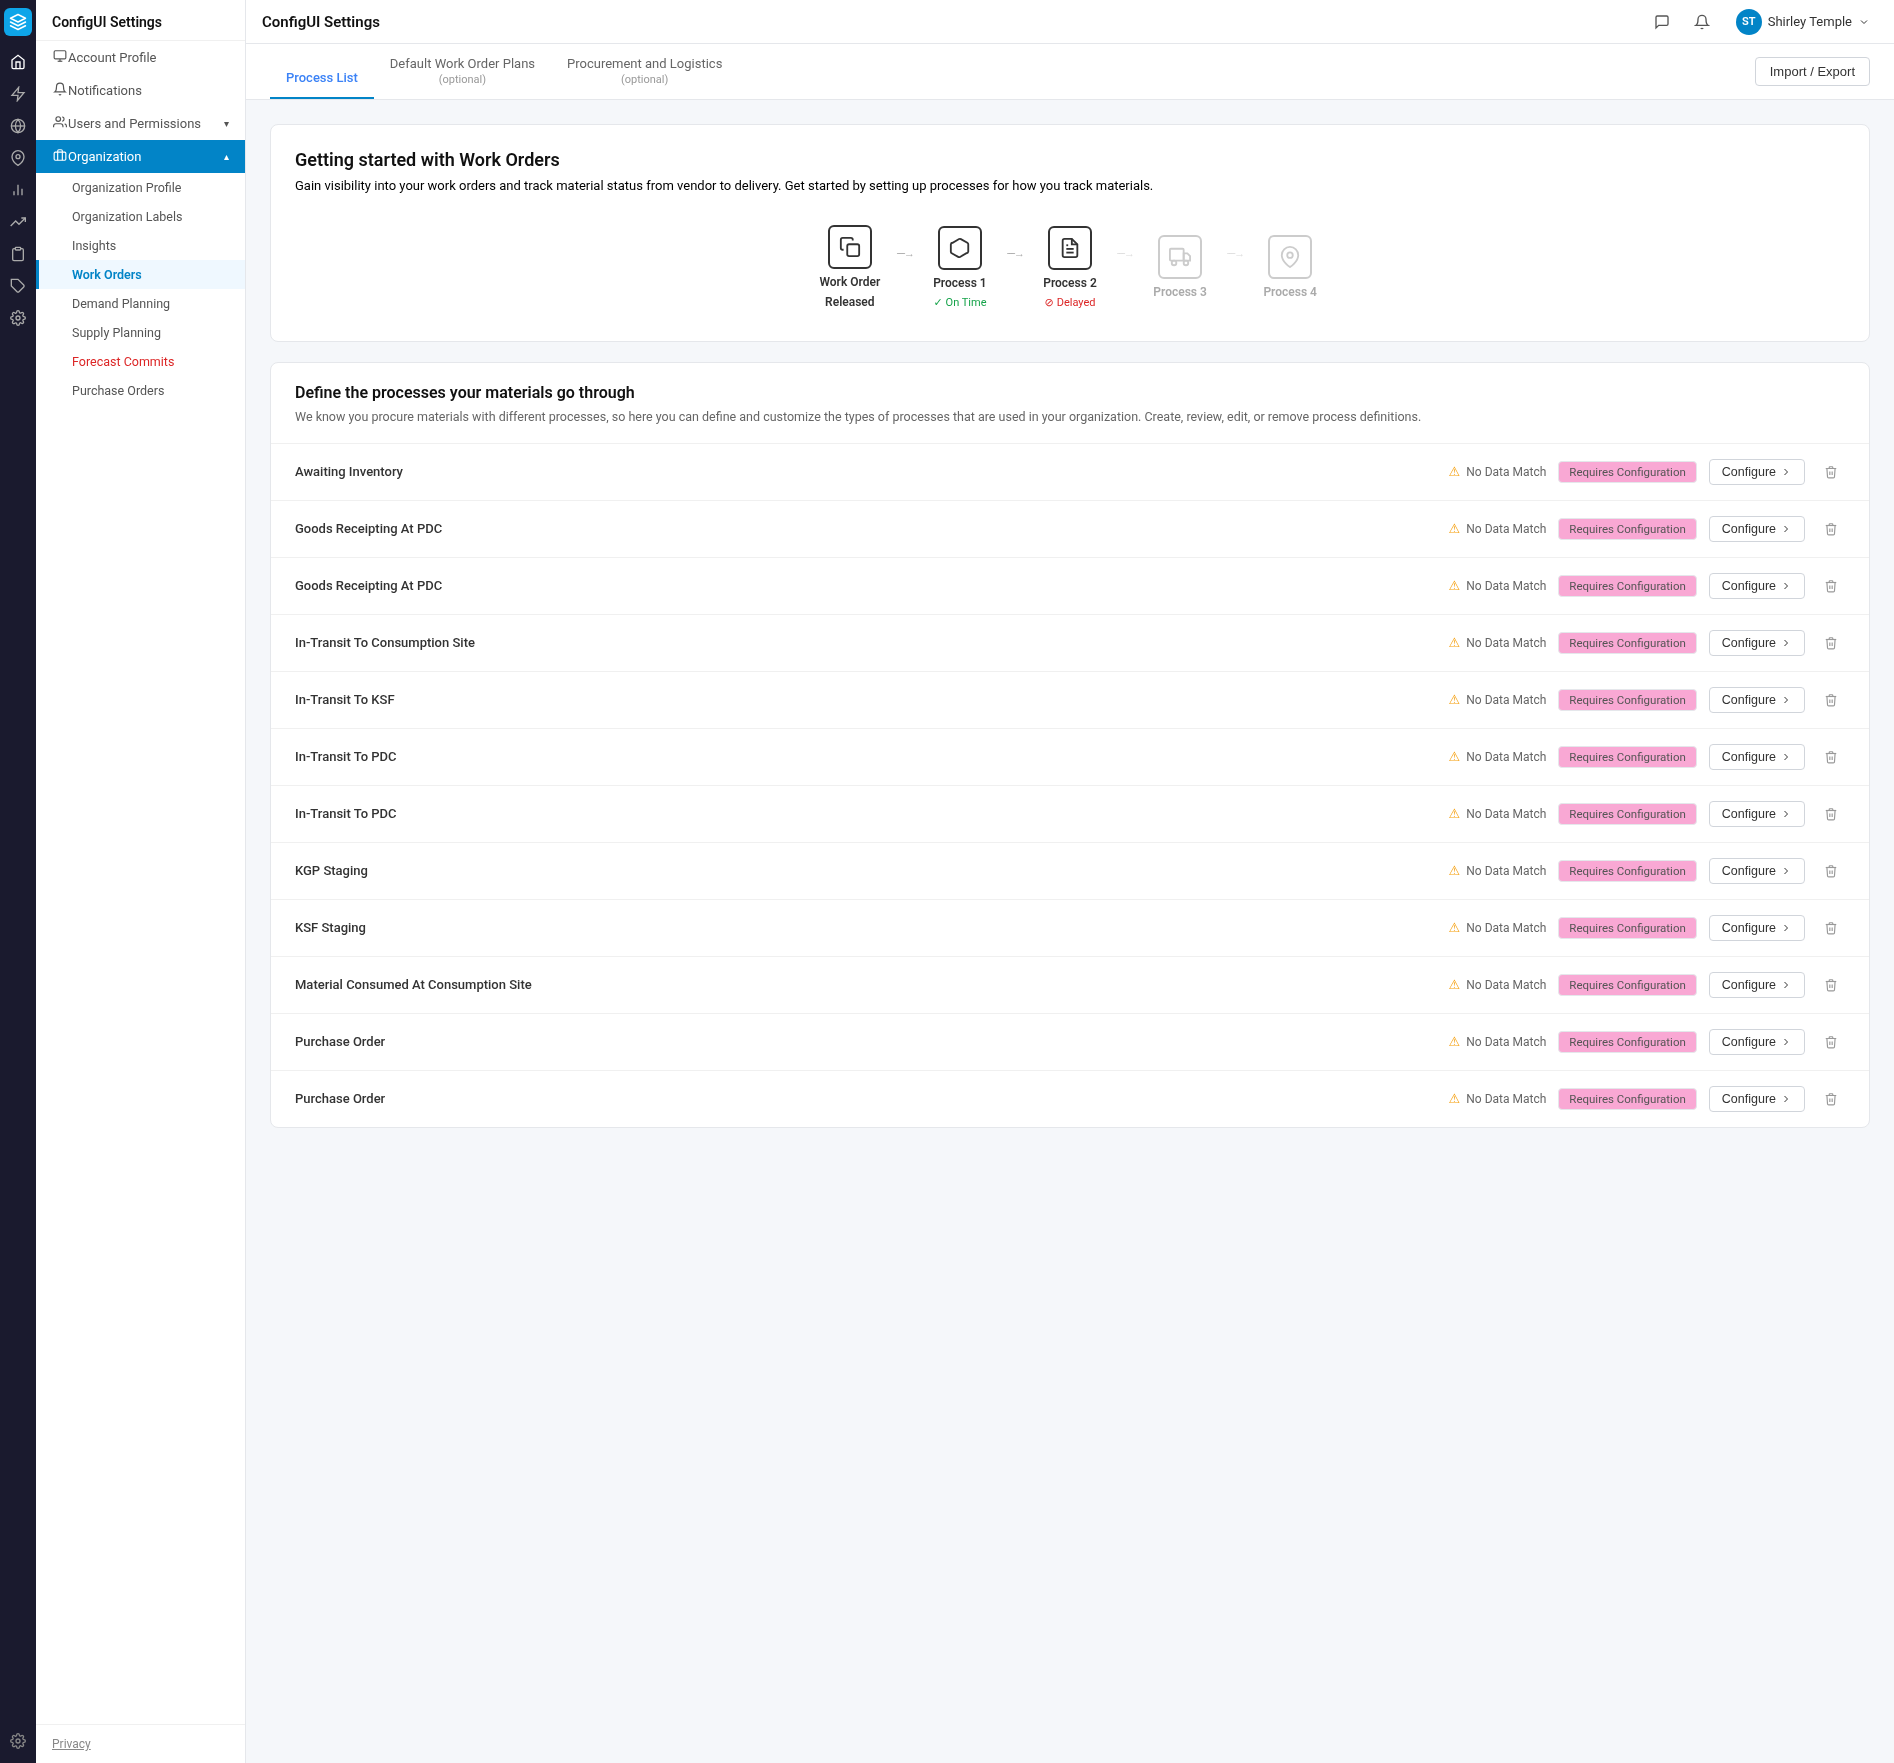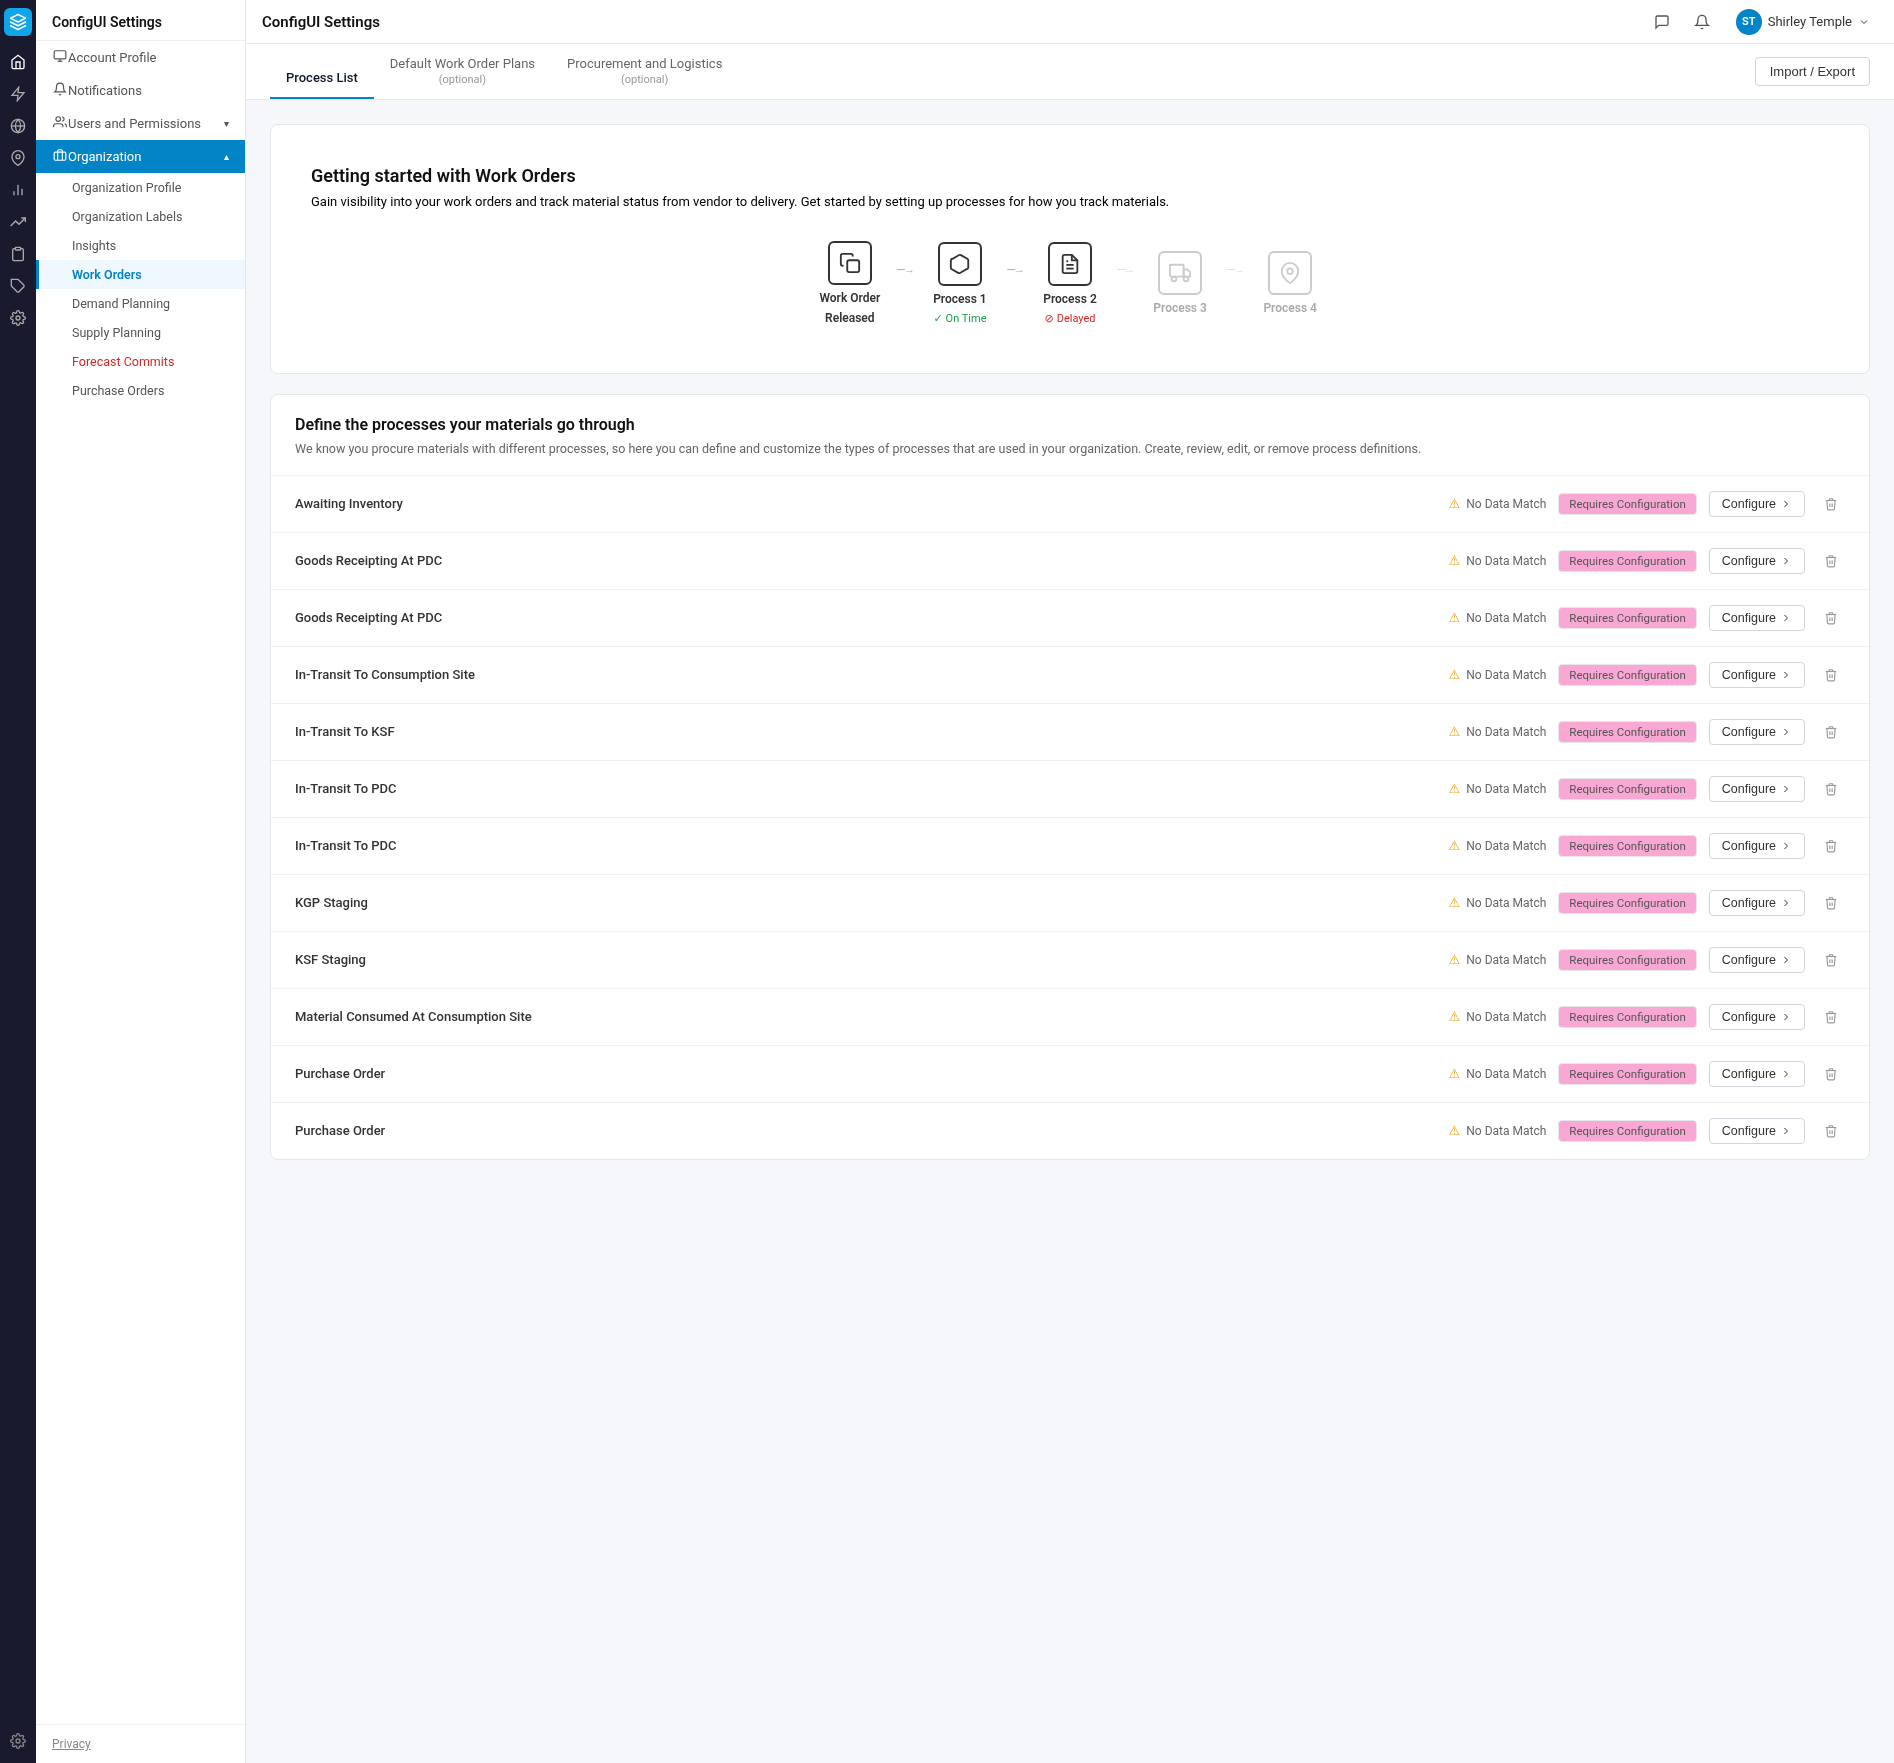--- a/index.html
+++ b/index.html
@@ -171,21 +171,21 @@
     .tab-item {
       padding: 12px 16px 10px;
       cursor: pointer;
       font-size: 13px;
       color: #666;
       border-bottom: 2px solid transparent;
       white-space: nowrap;
       line-height: 1.3;
       text-align: center;
     }
-    .tab-item.active { color: #0f172a; border-bottom-color: #0284c7; font-weight: 500; text-align: right; }
+    .tab-item.active { color: #3b82f6; border-bottom-color: #0284c7; font-weight: 500; text-align: right; }
     .tab-optional { font-size: 11px; color: #999; display: block; }
     .import-export-btn {
       margin-left: auto;
       display: flex;
       align-items: center;
       background: white;
       border: 1px solid #d1d5db;
       border-radius: 4px;
       padding: 6px 14px;
       cursor: pointer;
@@ -196,21 +196,21 @@
     }
 
     
     .content-inner {
       padding: 24px;
     }
 
     .getting-started {
       background: #fff;
       border-radius: 8px;
-      padding: 40px;
+      padding: 24px;
       margin-bottom: 20px;
       border: 1px solid #e5e7eb;
     }
     .getting-started h2 {
       font-size: 18px;
       font-weight: 600;
       color: #111;
       margin-bottom: 8px;
     }
     .getting-started p {

